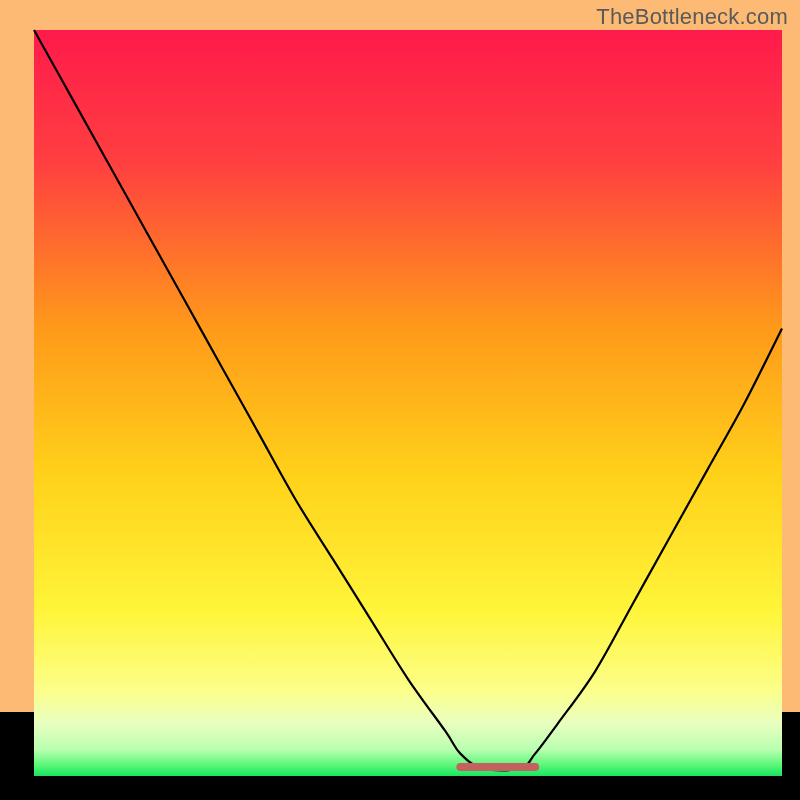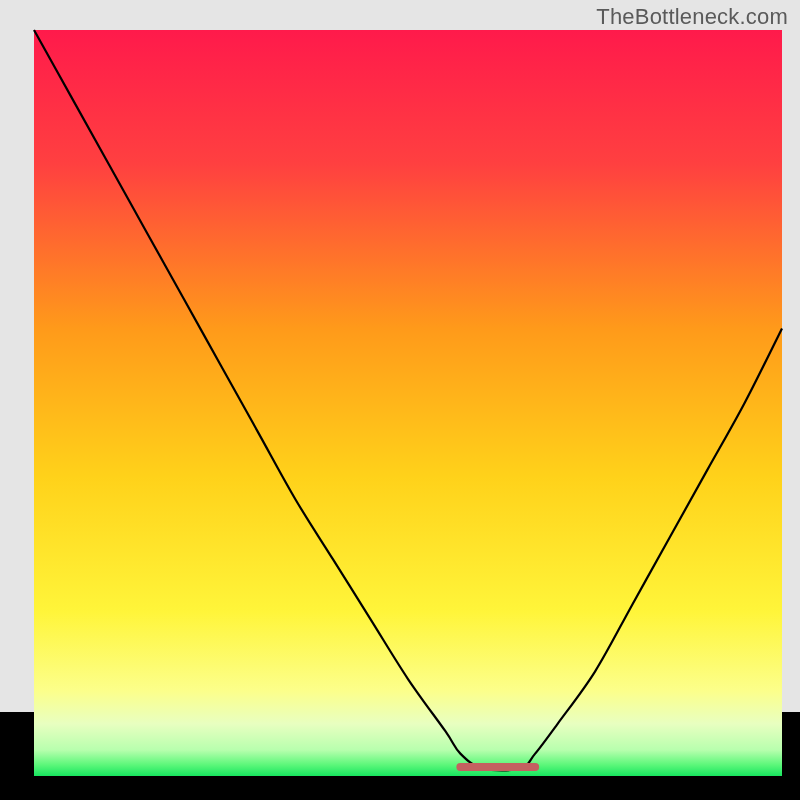--- a/index.html
+++ b/index.html
@@ -8,21 +8,21 @@
     width: 800px;
     height: 800px;
     background: #000;
     font-family: Arial, Helvetica, sans-serif;
     overflow: hidden;
   }
   .frame {
     position: relative;
     width: 800px;
     height: 712px;
-    background: #e5e5e5;
+    background: #fdba74;
   }
   .watermark {
     position: absolute;
     top: 4px;
     right: 12px;
     color: #5a5a5a;
     font-size: 22px;
     font-weight: 500;
     letter-spacing: 0.2px;
     user-select: none;

